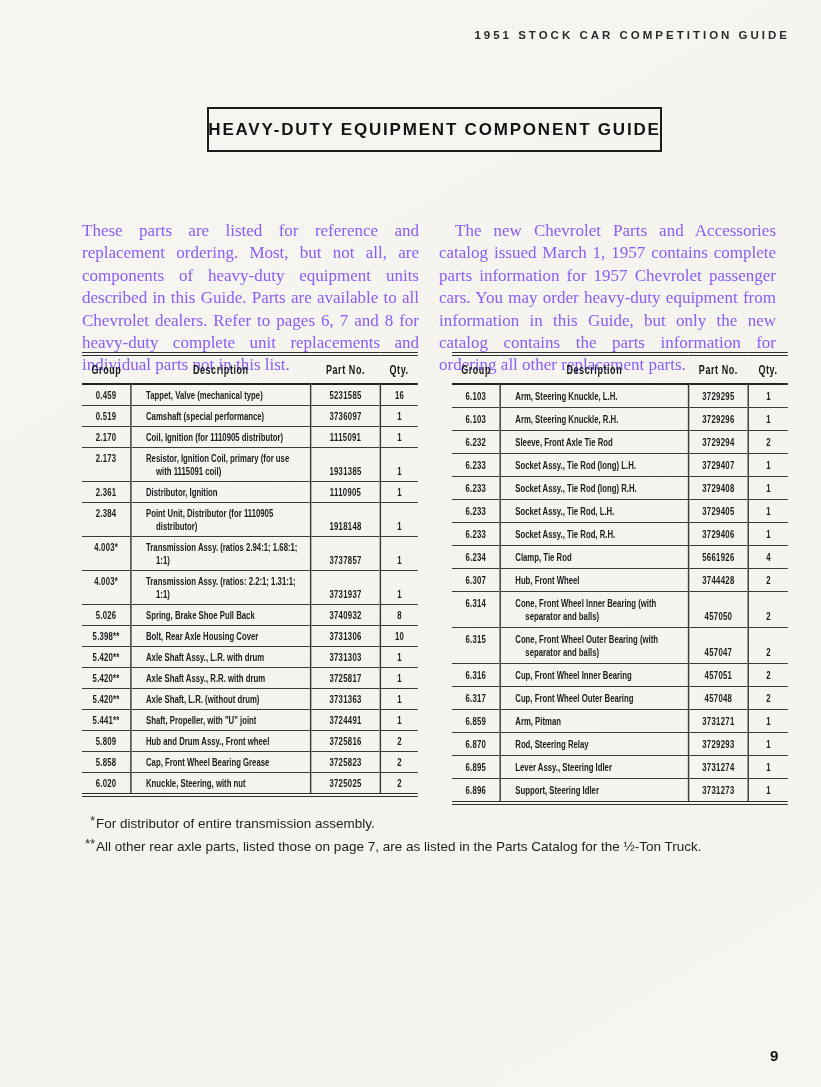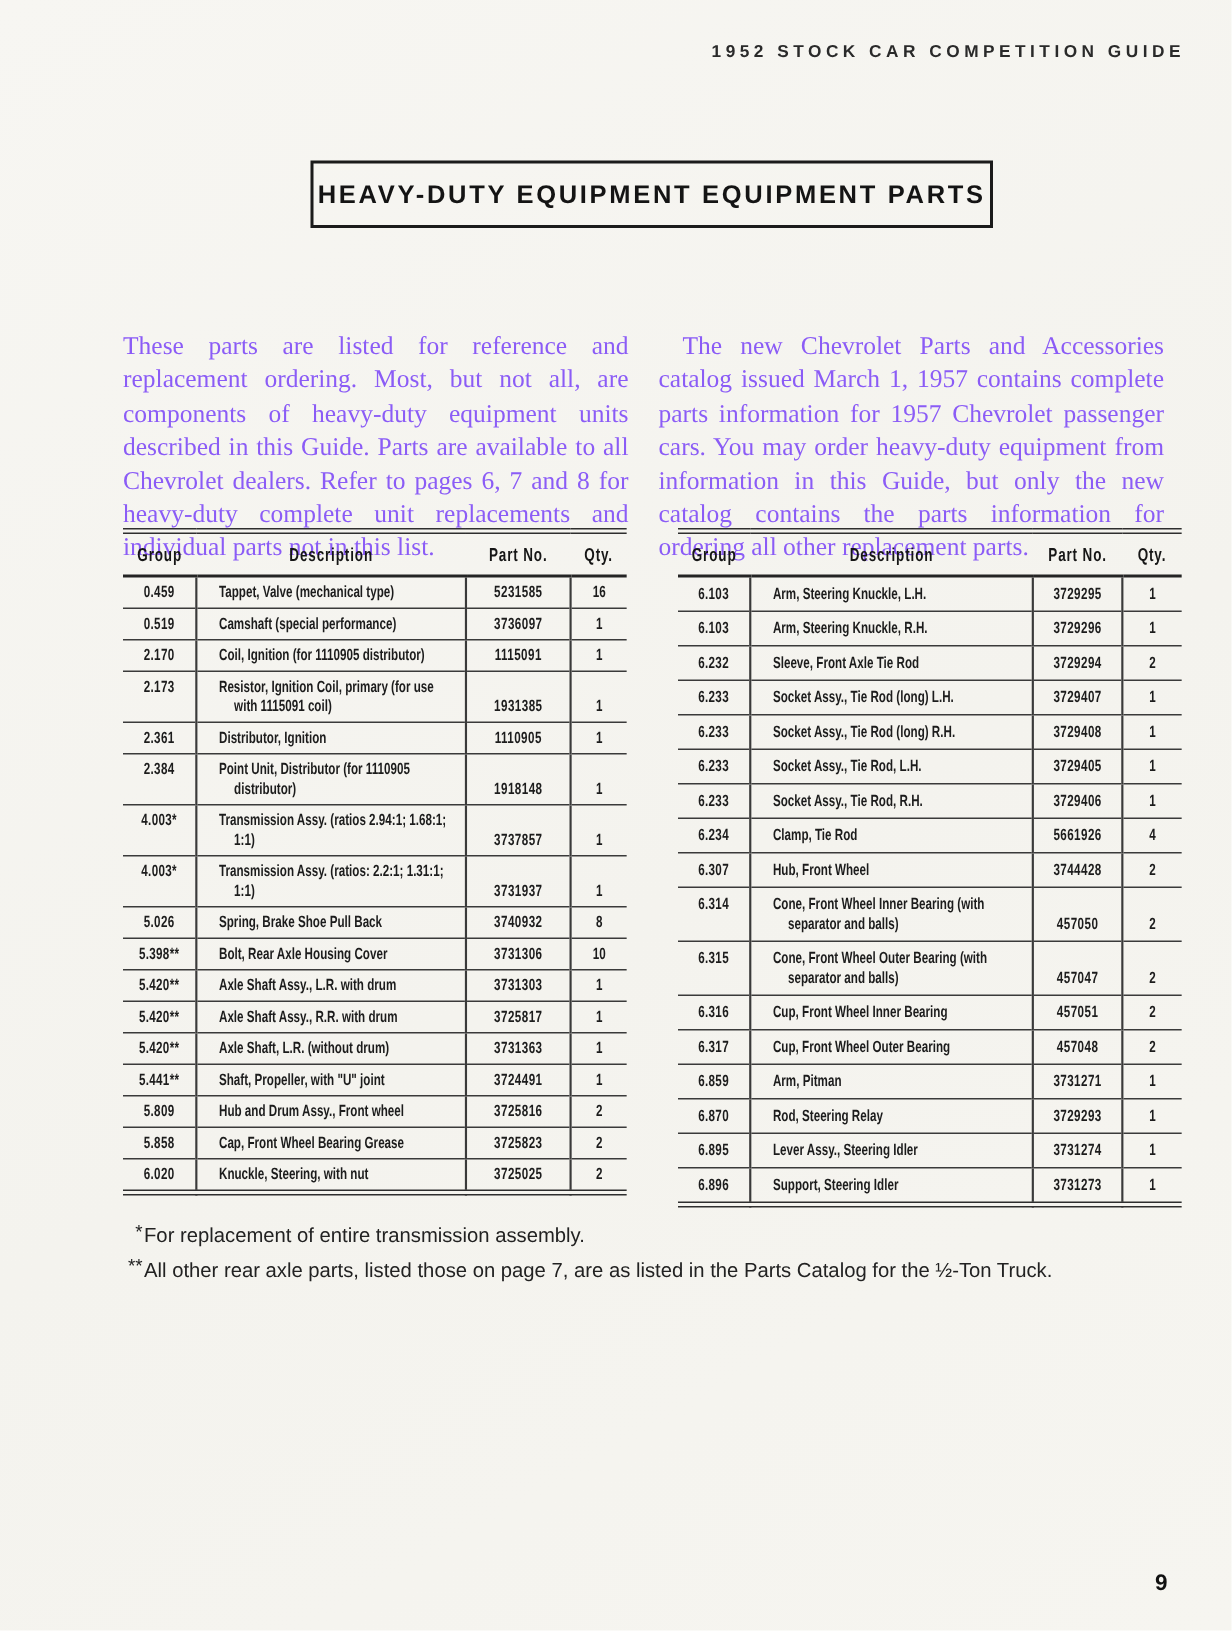--- a/index.html
+++ b/index.html
@@ -56,24 +56,24 @@
   .footnotes{position:absolute;left:78px;top:811px;font-size:13.5px;color:#222;}
   .footnote{line-height:21px;white-space:nowrap;}
   .fn-marker{display:inline-block;width:17px;text-align:right;vertical-align:3px;font-size:12.5px;margin-right:1px;}
   .page-number{position:absolute;left:770px;top:1047px;font-size:15px;font-weight:bold;color:#111;}
 </style>
 </head>
 <body>
 
 <div>
 
-  <div class="guide-header">1952 STOCK CAR COMPETITION GUIDE</div>
+  <div class="guide-header">1951 STOCK CAR COMPETITION GUIDE</div>
 
   <div class="title-box">
-    <span class="title-text">HEAVY-DUTY EQUIPMENT EQUIPMENT PARTS</span>
+    <span class="title-text">HEAVY-DUTY EQUIPMENT COMPONENT GUIDE</span>
   </div>
 
   <p class="intro intro-left">These parts are listed for reference and replacement ordering. Most, but not all, are components of heavy-duty equipment units described in this Guide. Parts are available to all Chevrolet dealers. Refer to pages 6, 7 and 8 for heavy-duty complete unit replacements and individual parts not in this list.</p>
   <p class="intro intro-right">The new Chevrolet Parts and Accessories catalog issued March 1, 1957 contains complete parts information for 1957 Chevrolet passenger cars. You may order heavy-duty equipment from information in this Guide, but only the new catalog contains the parts information for ordering all other replacement parts.</p>
 
   <div class="table-wrap table-wrap-left">
     <table class="parts t-left">
       <colgroup>
           <col style="width:68px">
           <col style="width:250px">
@@ -413,21 +413,21 @@
             </td>
     <td class="c-part">3731273</td>
     <td class="c-qty">1</td>
   </tr>
 </tbody>
     </table>
   </div>
 
   <div class="footnotes">
     <div class="footnote">
-      <span class="fn-marker">*</span><span>For replacement of entire transmission assembly.</span>
+      <span class="fn-marker">*</span><span>For distributor of entire transmission assembly.</span>
     </div>
     <div class="footnote">
       <span class="fn-marker">**</span><span>All other rear axle parts, listed those on page 7, are as listed in the Parts Catalog for the ½-Ton Truck.</span>
     </div>
   </div>
 
   <div class="page-number">9</div>
 
 </div>
 

